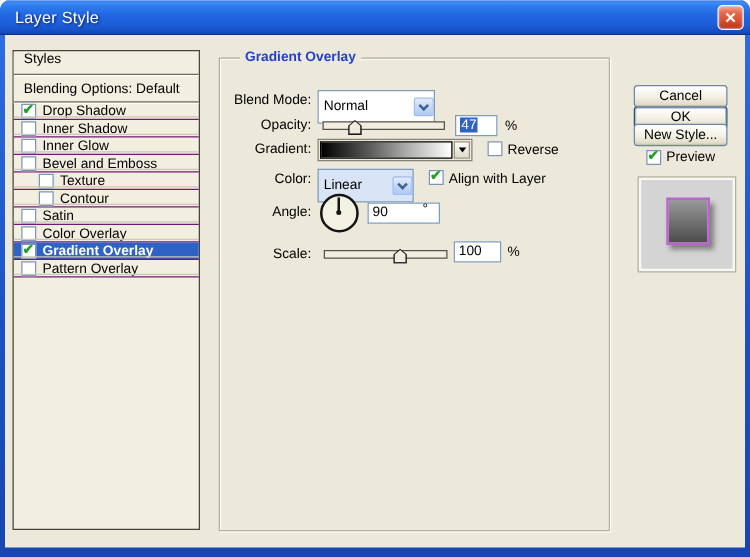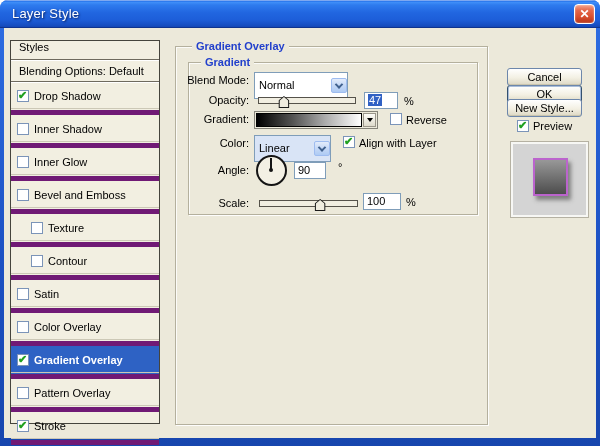--- a/index.html
+++ b/index.html
@@ -20,21 +20,21 @@
     color:#fff; font-weight:bold; font-size:12px; text-align:center; line-height:18px; cursor:pointer;
     box-shadow:inset 0 0 2px rgba(255,255,255,.6); }
 
   
   .dlg-body { position:absolute; left:4px; right:4px; top:28px; bottom:8px; background:#ece9da; }
 
   
   .sidebar { position:absolute; left:6px; top:12px; width:150px; height:384px; background:#f2efe1; border:1px solid #45443c; }
   .s-header { height:19px; display:flex; align-items:flex-start; padding-left:8px; border-bottom:1px solid #6e6a5e; box-shadow:0 1px 0 #fff; }
   .s-blending { height:22px; display:flex; align-items:center; padding-left:8px; border-bottom:1px solid #6e6a5e; box-shadow:0 1px 0 #fff; cursor:pointer; }
-  .s-item { position:relative; height:33px; display:flex; align-items:center; padding-left:6px; border-bottom:5px solid #701a75; cursor:pointer; }
+  .s-item { position:relative; height:14px; display:flex; align-items:center; padding-left:6px; border-bottom:1px solid #701a75; cursor:pointer; }
   .s-item::after { content:""; position:absolute; left:0; right:0; bottom:1px; height:1px; background:#ccc8b6; }
   .s-item.indent { padding-left:20px; }
   .s-item.selected { background:#2e62c4; }
   .s-item.selected .s-label { color:#fff; font-weight:bold; }
   .s-label { margin-left:5px; }
 
   .xp-check { position:relative; width:12px; height:12px; background:#fff; border:1px solid #7b94b8; flex:0 0 auto; }
   .xp-check.checked::after { content:"✔"; position:absolute; left:0px; top:-2px; font-size:11px; line-height:12px; color:#21a121; font-weight:bold; }
 
   
@@ -147,32 +147,25 @@
         <span class="s-label">Color Overlay</span>
       </div>
       <div class="s-item selected">
         <span class="xp-check checked"></span>
         <span class="s-label">Gradient Overlay</span>
       </div>
       <div class="s-item">
         <span class="xp-check"></span>
         <span class="s-label">Pattern Overlay</span>
       </div>
-      <div class="s-item">
-        <span class="xp-check checked"></span>
-        <span class="s-label">Stroke</span>
-      </div>
     </div>
 
     <div class="groupbox gb-outer">
       <span class="gb-title">Gradient Overlay</span>
 
-      <div class="groupbox gb-inner">
-        <span class="gb-title">Gradient</span>
-      </div>
 
       <span class="fld-label" style="top:27px;">Blend Mode:</span>
       <div class="combo" style="left:78px; top:25px; width:94px;">
         <span class="c-text">Normal</span>
         <span class="c-btn">
             <span class="chev"></span>
           </span>
       </div>
 
       <span class="fld-label" style="top:47px;">Opacity:</span>
@@ -202,21 +195,21 @@
           </span>
       </div>
       <span class="xp-check checked" style="position:absolute; left:167px; top:89px;"></span>
       <span class="inline-label" style="left:183px; top:90px;">Align with Layer</span>
 
       <span class="fld-label" style="top:117px;">Angle:</span>
       <div class="dial">
         <span class="needle"></span>
         <span class="dial-dot"></span>
       </div>
-      <div class="vbox" style="left:118px; top:115px; width:32px;">
+      <div class="vbox" style="left:118px; top:115px; width:58px;">
         <span>90</span>
       </div>
       <span class="unit" style="left:162px; top:114px;">°</span>
 
       <span class="fld-label" style="top:150px;">Scale:</span>
       <div class="slider" style="left:83px; top:153px; width:99px;">
         <span class="thumb" style="left: 62%;"></span>
       </div>
       <div class="vbox" style="left:187px; top:146px; width:38px;">
         <span>100</span>

